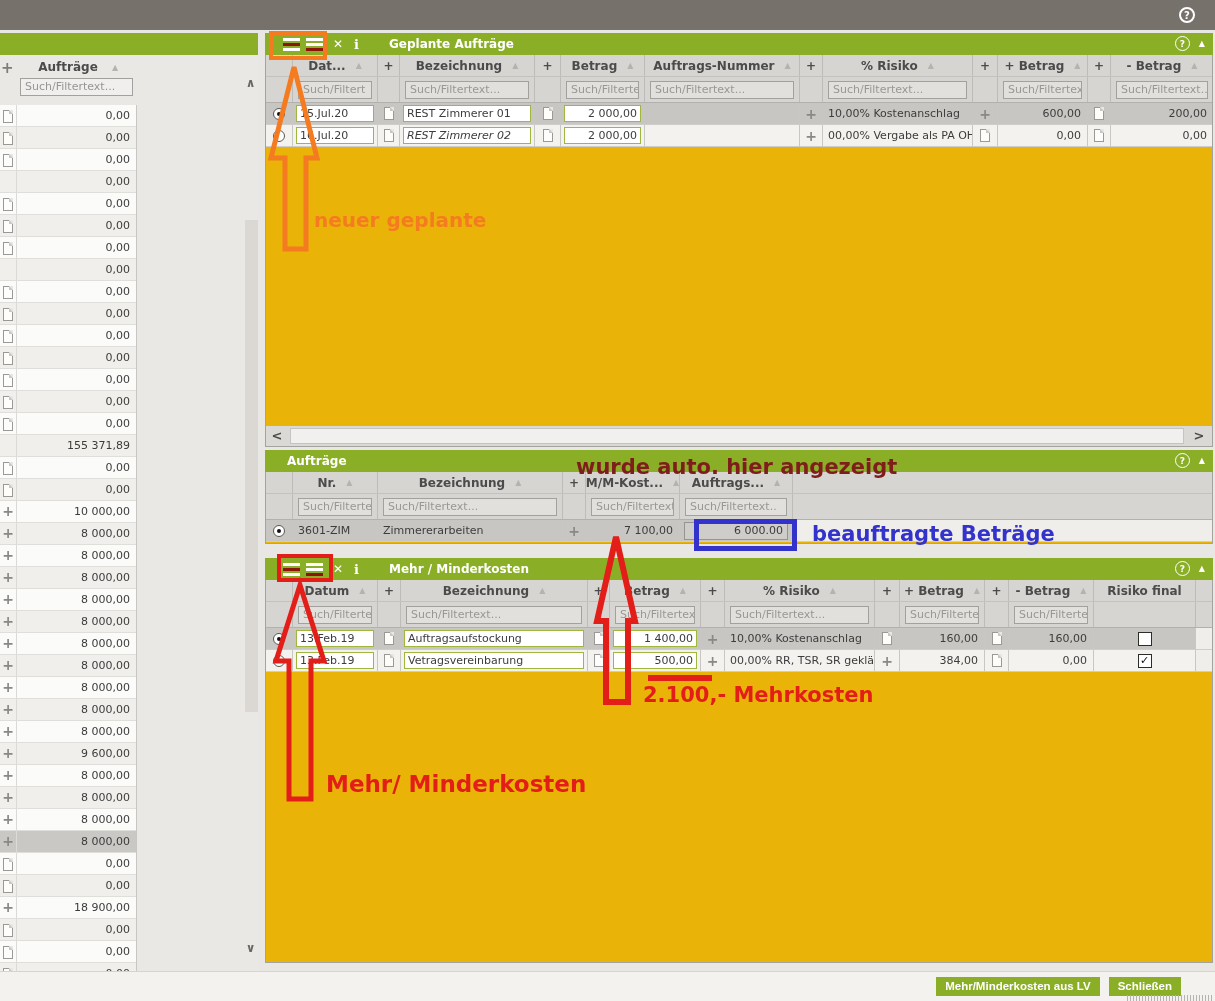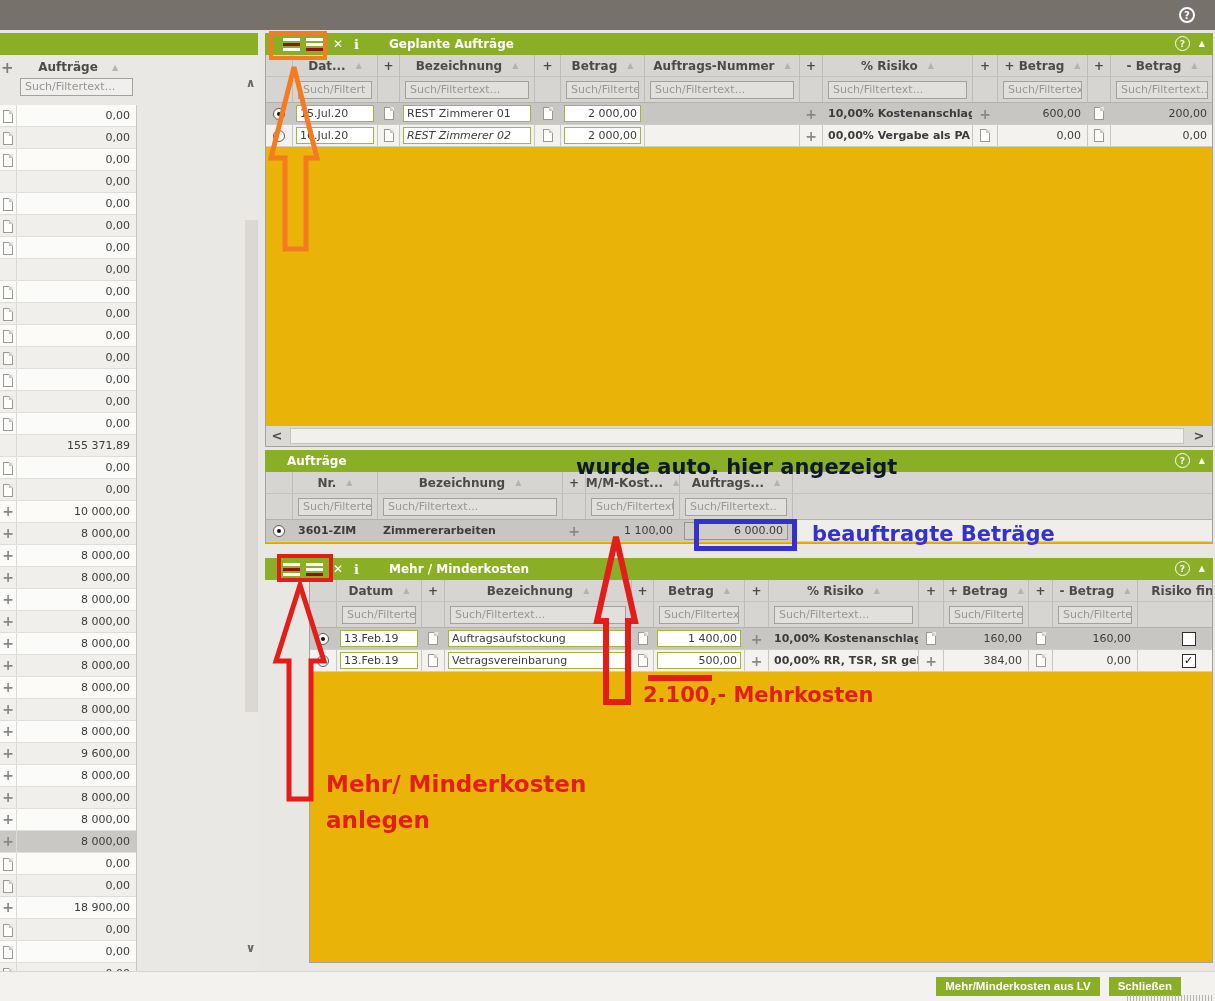--- a/index.html
+++ b/index.html
@@ -72,21 +72,21 @@
   .fbox { width:calc(100% - 10px); height:18px; background:#e2e0dd; border:1px solid #a3a19e;
           color:#999794; font-size:11px; line-height:16px; padding-left:4px; overflow:hidden; white-space:nowrap; }
   .t-row { display:flex; height:22px; background:#f3f2ef; border-bottom:1px solid #cfcdca; }
   .t-row.sel { background:#c7c6c3; }
   .dcell { border-right:1px solid #c9c7c4; display:flex; align-items:center; overflow:hidden;
            white-space:nowrap; position:relative; }
   .dcell.center { justify-content:center; }
   .gin { height:17px; line-height:15px; background:#fff; border:1px solid #9fb63f; width:calc(100% - 6px);
          margin:0 3px; padding:0 3px; overflow:hidden; white-space:nowrap; }
   .gin.right { text-align:right; }
-  .txt-l { padding-left:5px;font-weight:bold; }
+  .txt-l { padding-left:5px; }
   .txt-r { width:100%; text-align:right; padding-right:6px; }
   .sunken { height:18px; line-height:16px; background:#cecdc9; border:1px solid #96948f; width:calc(100% - 8px);
             margin:0 4px; text-align:right; padding:0 4px; }
   .radio { width:12px; height:12px; border:1px solid #5a5855; border-radius:50%; background:#fff; position:relative; }
   .radio.on:after { content:""; position:absolute; left:3px; top:3px; width:4px; height:4px;
                     background:#111; border-radius:50%; }
   .cbx { width:14px; height:14px; border:1.5px solid #2e2c29; background:#fff; display:flex;
          align-items:center; justify-content:center; font-size:11px; font-weight:bold; color:#111; }
   .filler { flex:1; background:#f0eeeb; }
   .t-hrow .filler,.t-frow .filler { background:#d7d5d2; }
@@ -107,21 +107,21 @@
   .g-btn { height:19px; background:#8aaf26; color:#fff; font-weight:bold; font-size:11.5px;
            border:none; padding:0 9px; line-height:19px; }
   #grip { position:absolute; right:2px; bottom:0; width:86px; height:6px;
           background:repeating-linear-gradient(90deg,#b5b3b0 0 1px,rgba(0,0,0,0) 1px 3px); }
 
   
   .ann { position:absolute; z-index:40; pointer-events:none; }
   #ann-orange-box { left:269px; top:31px; width:58px; height:29px; border:4px solid #f47b20; }
   #ann-orange-text { left:314px; top:202px; color:#f47b20; font-size:20px; font-weight:bold; line-height:36px; }
   #ann-red-box { left:277px; top:554px; width:56px; height:28px; border:4px solid #e31e18; }
-  #ann-red-top { left:576px; top:455px; color:#0f172a; font-size:21px; font-weight:bold; }
+  #ann-red-top { left:576px; top:455px; color:#7f1d1d; font-size:21px; font-weight:bold; }
   #ann-blue-box { left:694px; top:519px; width:103px; height:32px; border:5px solid #3333cc; }
   #ann-blue-text { left:812px; top:522px; color:#3333cc; font-size:21px; font-weight:bold; }
   #ann-underline { left:648px; top:675px; width:64px; height:6px; background:#e31e18; }
   #ann-mehrkosten { left:643px; top:683px; color:#e31e18; font-size:21px; font-weight:bold; }
   #ann-anlegen { left:326px; top:766px; color:#e31e18; font-size:23px; font-weight:bold; line-height:36px; }
   #arrow-svg { position:absolute; left:0; top:0; z-index:39; pointer-events:none; }
 </style>
 </head>
 <body>
 
@@ -540,21 +540,21 @@
         <div class="dcell" style="width: 85px; flex: 0 0 85px;">
           <span class="txt-l">3601-ZIM</span>
         </div>
         <div class="dcell" style="width: 185px; flex: 0 0 185px;">
           <span class="txt-l">Zimmererarbeiten</span>
         </div>
         <div class="dcell center" style="width: 23px; flex: 0 0 23px;">
           <span class="plus-g">+</span>
         </div>
         <div class="dcell" style="width: 94px; flex: 0 0 94px;">
-          <span class="txt-r">1 100,00</span>
+          <span class="txt-r">7 100,00</span>
         </div>
         <div class="dcell" style="width: 113px; flex: 0 0 113px;">
           <div class="sunken">6 000.00</div>
         </div>
         <div class="filler"></div>
       </div>
     </div>
 </div>
 
 <div class="panel" id="panel-mehr" style="left:265px; top:558px; width:948px;">
@@ -564,21 +564,21 @@
       <span class="ins-icon ins-b"></span>
       <span class="x-ico">✕</span>
       <span class="i-ico">i</span>
     </span>
     <span class="title" style="margin-left:30px">Mehr / Minderkosten</span>
     <span class="hd-right">
       <span class="help-circle">?</span>
       <span class="collapse">▲</span>
     </span>
   </div>
-  <div class="panel-body" id="body-mehr" style="height:383px;margin-left:44px;">
+  <div class="panel-body" id="body-mehr" style="height:383px;">
       <div class="t-hrow">
         <div class="hcell" style="width: 27px; flex: 0 0 27px;"></div>
         <div class="hcell" style="width: 85px; flex: 0 0 85px;">
           <span>Datum</span>
           <span class="sort">▲</span>
         </div>
         <div class="hcell" style="width: 23px; flex: 0 0 23px;">
           <span>+</span>
         </div>
         <div class="hcell" style="width: 187px; flex: 0 0 187px;">
@@ -739,23 +739,23 @@
 </div>
 <div id="grip"></div>
 
 <svg id="arrow-svg" width="1215" height="1001">
   <polygon points="294,67 317,158 306,158 306,249 285,249 285,158 271,158" fill="none" stroke="#f47b20" stroke-width="5"></polygon>
   <polygon points="300,585 324,661 311,661 311,799 289,799 289,661 276,661" fill="none" stroke="#e31e18" stroke-width="5"></polygon>
   <polygon points="616,537 635,621 628,621 628,702 606,702 606,621 597,621" fill="none" stroke="#e31e18" stroke-width="6"></polygon>
 </svg>
 <div class="ann" id="ann-orange-box"></div>
 <div class="ann" id="ann-orange-text">
+  <div>neuer geplante</div>
 </div>
 <div class="ann" id="ann-red-top">wurde auto. hier angezeigt</div>
 <div class="ann" id="ann-blue-box"></div>
 <div class="ann" id="ann-blue-text">beauftragte Beträge</div>
 <div class="ann" id="ann-red-box"></div>
 <div class="ann" id="ann-underline"></div>
 <div class="ann" id="ann-mehrkosten">2.100,- Mehrkosten</div>
 <div class="ann" id="ann-anlegen">
   <div>Mehr/ Minderkosten</div>
-  <div>anlegen</div>
 </div>
 
 </body></html>

